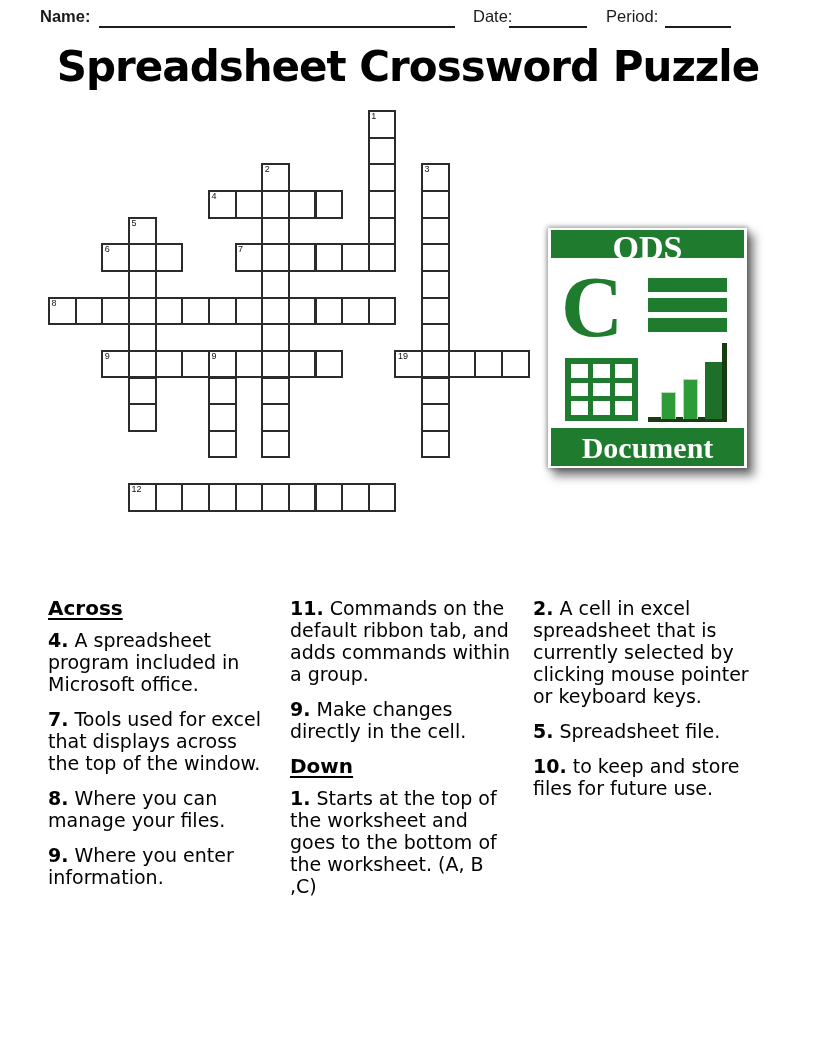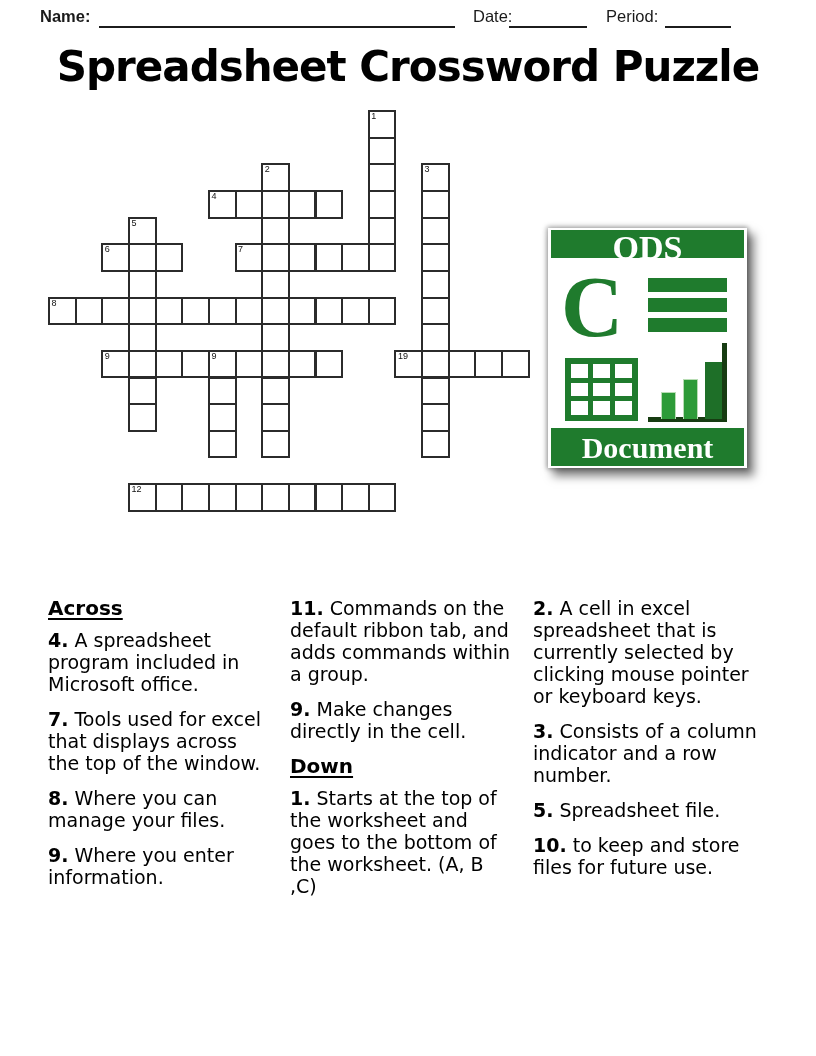--- a/index.html
+++ b/index.html
@@ -245,16 +245,15 @@
     <p class="clue"><b>9.</b> Where you enter information.</p>
   </div>
 <div class="clue-col" id="clue-col-2">
     <p class="clue"><b>11.</b> Commands on the default ribbon tab, and adds commands within a group.</p>
     <p class="clue"><b>9.</b> Make changes directly in the cell.</p>
     <div class="clue-heading">Down</div>
     <p class="clue"><b>1.</b> Starts at the top of the worksheet and goes to the bottom of the worksheet. (A, B ,C)</p>
   </div>
 <div class="clue-col" id="clue-col-3">
     <p class="clue"><b>2.</b> A cell in excel spreadsheet that is currently selected by clicking mouse pointer or keyboard keys.</p>
-    <p class="clue"><b>3.</b> Consists of a column indicator and a row number.</p>
     <p class="clue"><b>5.</b> Spreadsheet file.</p>
     <p class="clue"><b>10.</b> to keep and store files for future use.</p>
   </div>
 
 </body></html>

